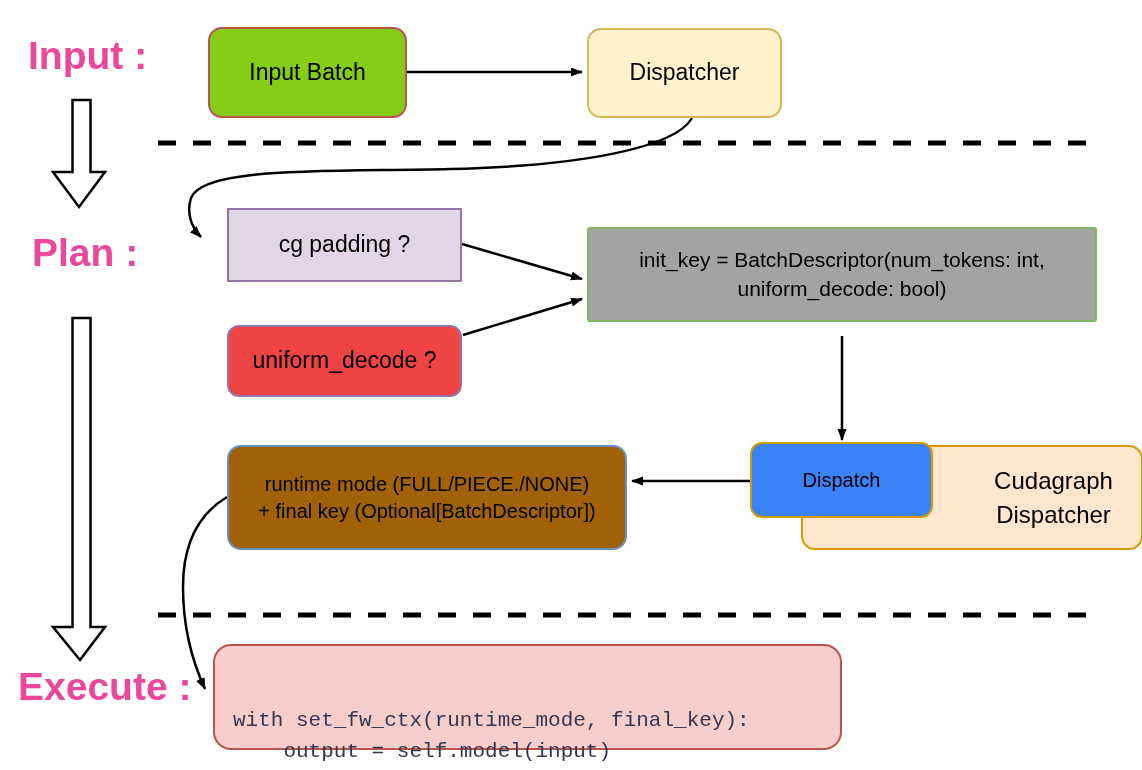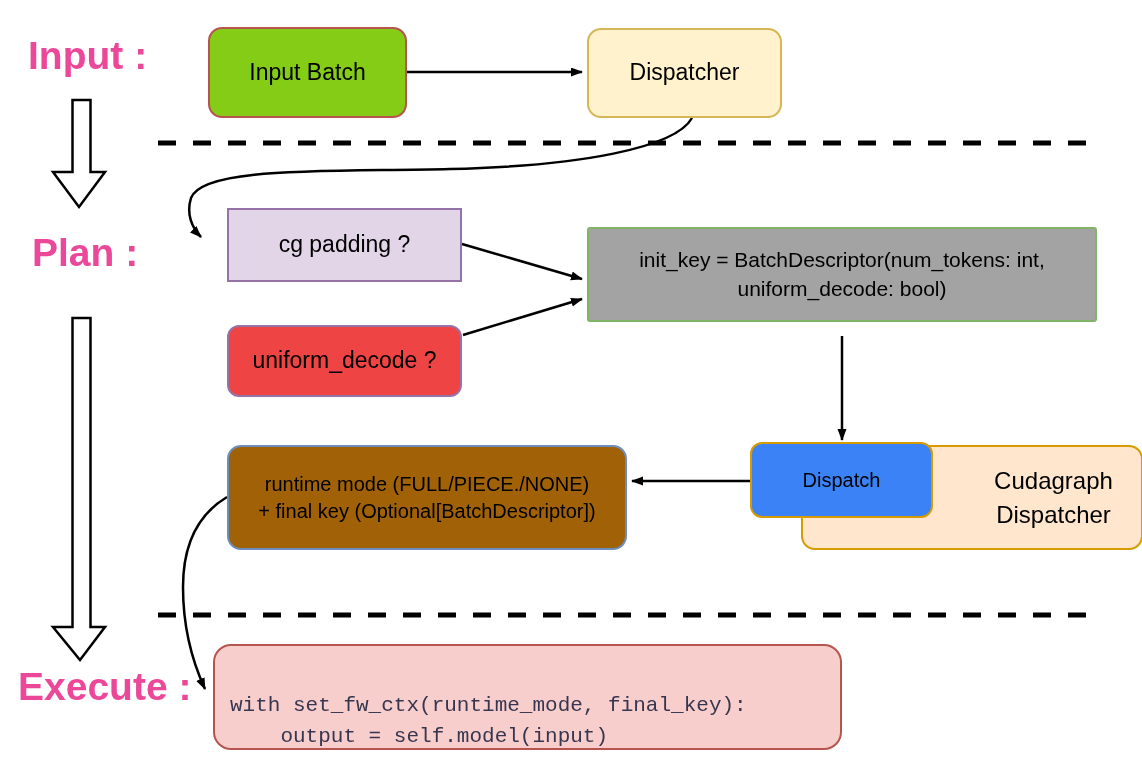--- a/index.html
+++ b/index.html
@@ -35,21 +35,21 @@
   .node-dispatch{left:750px;top:442px;width:183px;height:76px;
     background:#3b82f6;border-color:#d79b00;font-size:20px;border-radius:12px;}
   .node-runtime{left:227px;top:445px;width:400px;height:105px;
     background:#a16207;border-color:#6c8ebf;font-size:20px;border-radius:14px;}
   .node-execute-code{left:213px;top:644px;width:629px;height:106px;
     background:#f8cecc;border-color:#b85450;border-radius:18px;
     display:block;text-align:left;
   }
   .code-text{
     font-family:"Liberation Mono",monospace;font-size:21px;line-height:31px;
-    color:#363650;white-space:pre;padding:22px 0 0 15px;margin:0;
+    color:#363650;white-space:pre;padding:22px 0 0 3px;margin:15px;
   }
 </style>
 </head>
 <body>
 
 <div id="canvas">
 
   <svg id="wires" viewBox="0 0 1142 770" xmlns="http://www.w3.org/2000/svg">
     <defs>
       <marker id="ah" markerWidth="13" markerHeight="10" refX="11" refY="4.5" orient="auto" markerUnits="userSpaceOnUse">

